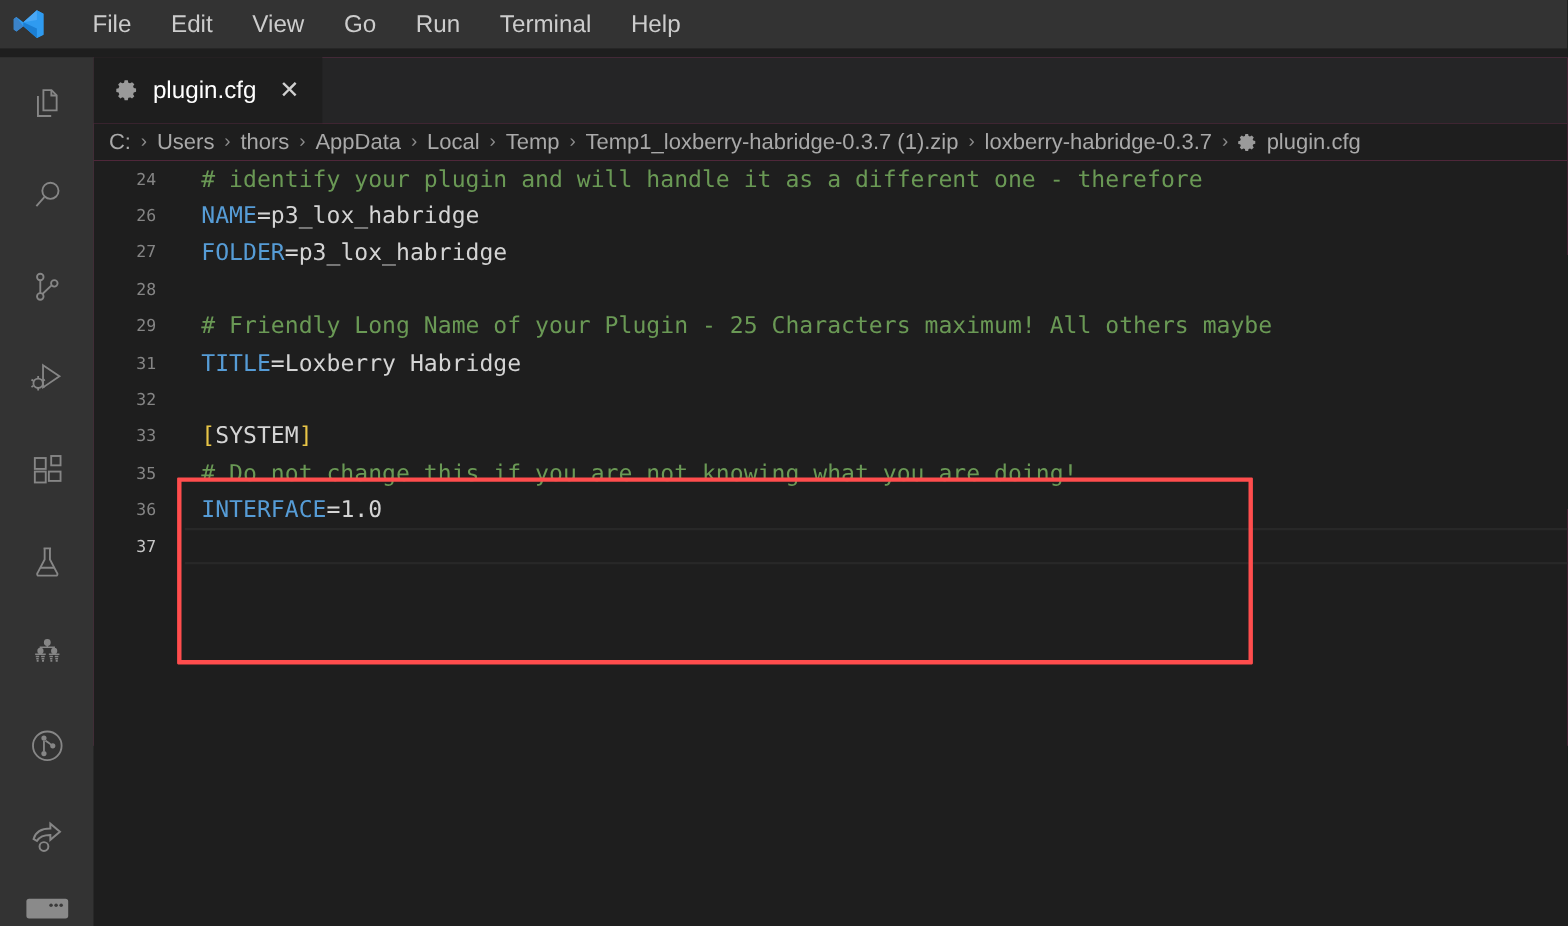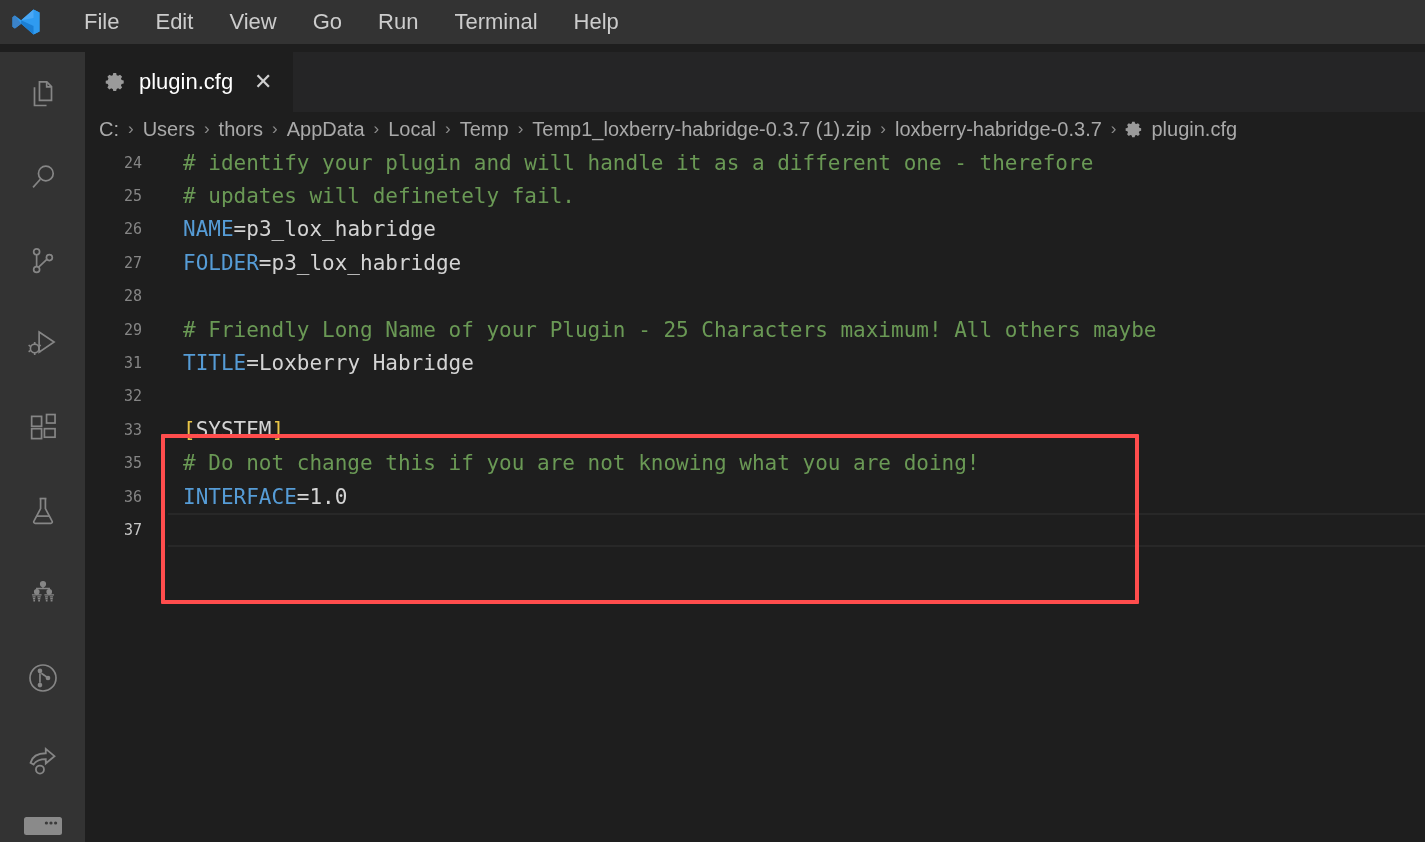--- a/index.html
+++ b/index.html
@@ -395,21 +395,20 @@
             <path d="M20.4 13.6v-3.2l-2.3-.5a6.6 6.6 0 0 0-.7-1.7l1.3-2-2.3-2.2-2 1.2a6.7 6.7 0 0 0-1.7-.7L12.2 2.2H9l-.5 2.3a6.6 6.6 0 0 0-1.7.7l-2-1.2-2.2 2.3 1.2 2a6.7 6.7 0 0 0-.7 1.7l-2.3.5v3.2l2.3.5c.16.6.4 1.17.7 1.7l-1.2 2 2.2 2.3 2-1.3c.53.31 1.1.55 1.7.71l.5 2.3h3.2l.5-2.3c.6-.16 1.17-.4 1.7-.7l2 1.2 2.3-2.2-1.3-2c.31-.53.55-1.1.71-1.7z"></path>
           </svg>
         </span>
         <span>plugin.cfg</span>
       </span>
     </div>
 
     <div class="code-area">
       <div class="code-scroll" id="code-scroll">
           <div class="code-line"><div class="ln">24</div><div class="code-text"><span class="tok-comment"># identify your plugin and will handle it as a different one - therefore</span></div></div>
-          <div class="code-line"><div class="ln">25</div><div class="code-text"><span class="tok-comment"># updates will definetely fail.</span></div></div>
           <div class="code-line"><div class="ln">26</div><div class="code-text"><span class="tok-key">NAME</span><span class="tok-eq">=</span><span class="tok-val">p3_lox_habridge</span></div></div>
           <div class="code-line"><div class="ln">27</div><div class="code-text"><span class="tok-key">FOLDER</span><span class="tok-eq">=</span><span class="tok-val">p3_lox_habridge</span></div></div>
           <div class="code-line"><div class="ln">28</div><div class="code-text"></div></div>
           <div class="code-line"><div class="ln">29</div><div class="code-text"><span class="tok-comment"># Friendly Long Name of your Plugin - 25 Characters maximum! All others maybe</span></div></div>
           <div class="code-line"><div class="ln">31</div><div class="code-text"><span class="tok-key">TITLE</span><span class="tok-eq">=</span><span class="tok-val">Loxberry Habridge</span></div></div>
           <div class="code-line"><div class="ln">32</div><div class="code-text"></div></div>
           <div class="code-line"><div class="ln">33</div><div class="code-text"><span class="tok-bracket">[</span><span class="tok-section">SYSTEM</span><span class="tok-bracket">]</span></div></div>
           <div class="code-line"><div class="ln">35</div><div class="code-text"><span class="tok-comment"># Do not change this if you are not knowing what you are doing!</span></div></div>
           <div class="code-line"><div class="ln">36</div><div class="code-text"><span class="tok-key">INTERFACE</span><span class="tok-eq">=</span><span class="tok-num">1.0</span></div></div>
           <div class="code-line active"><div class="cur-line-box"></div><div class="ln">37</div><div class="code-text"></div></div>

